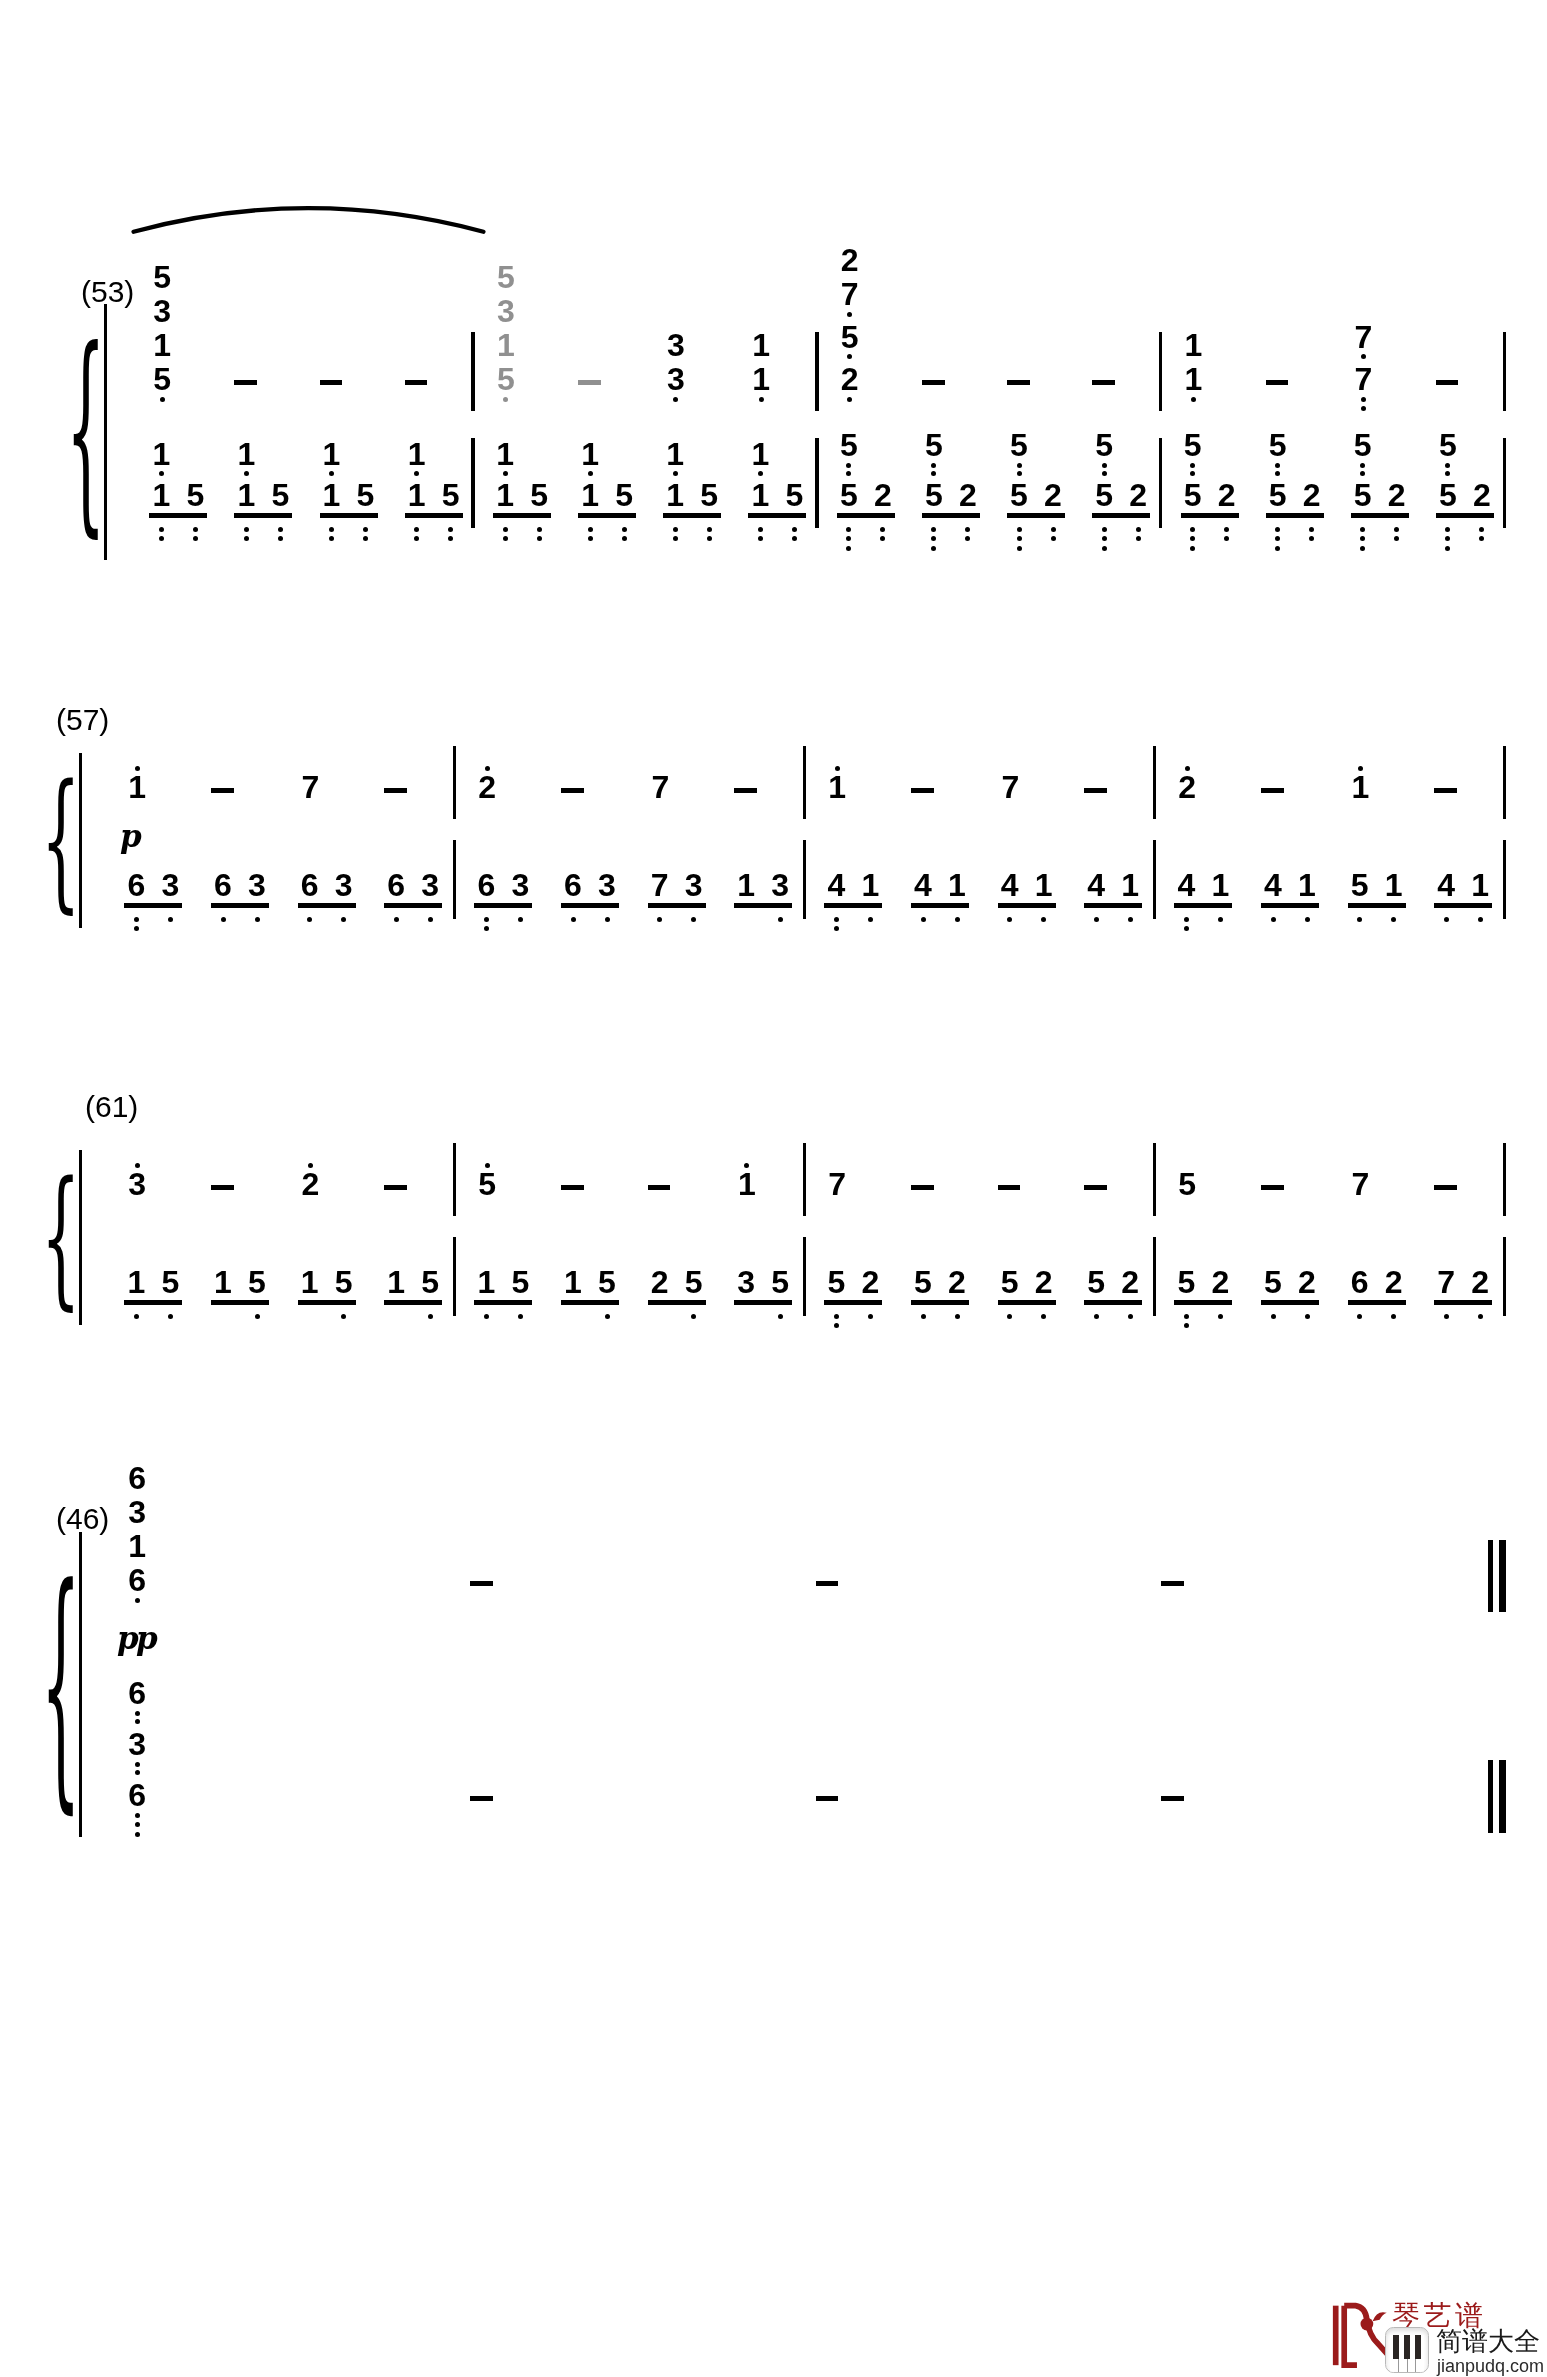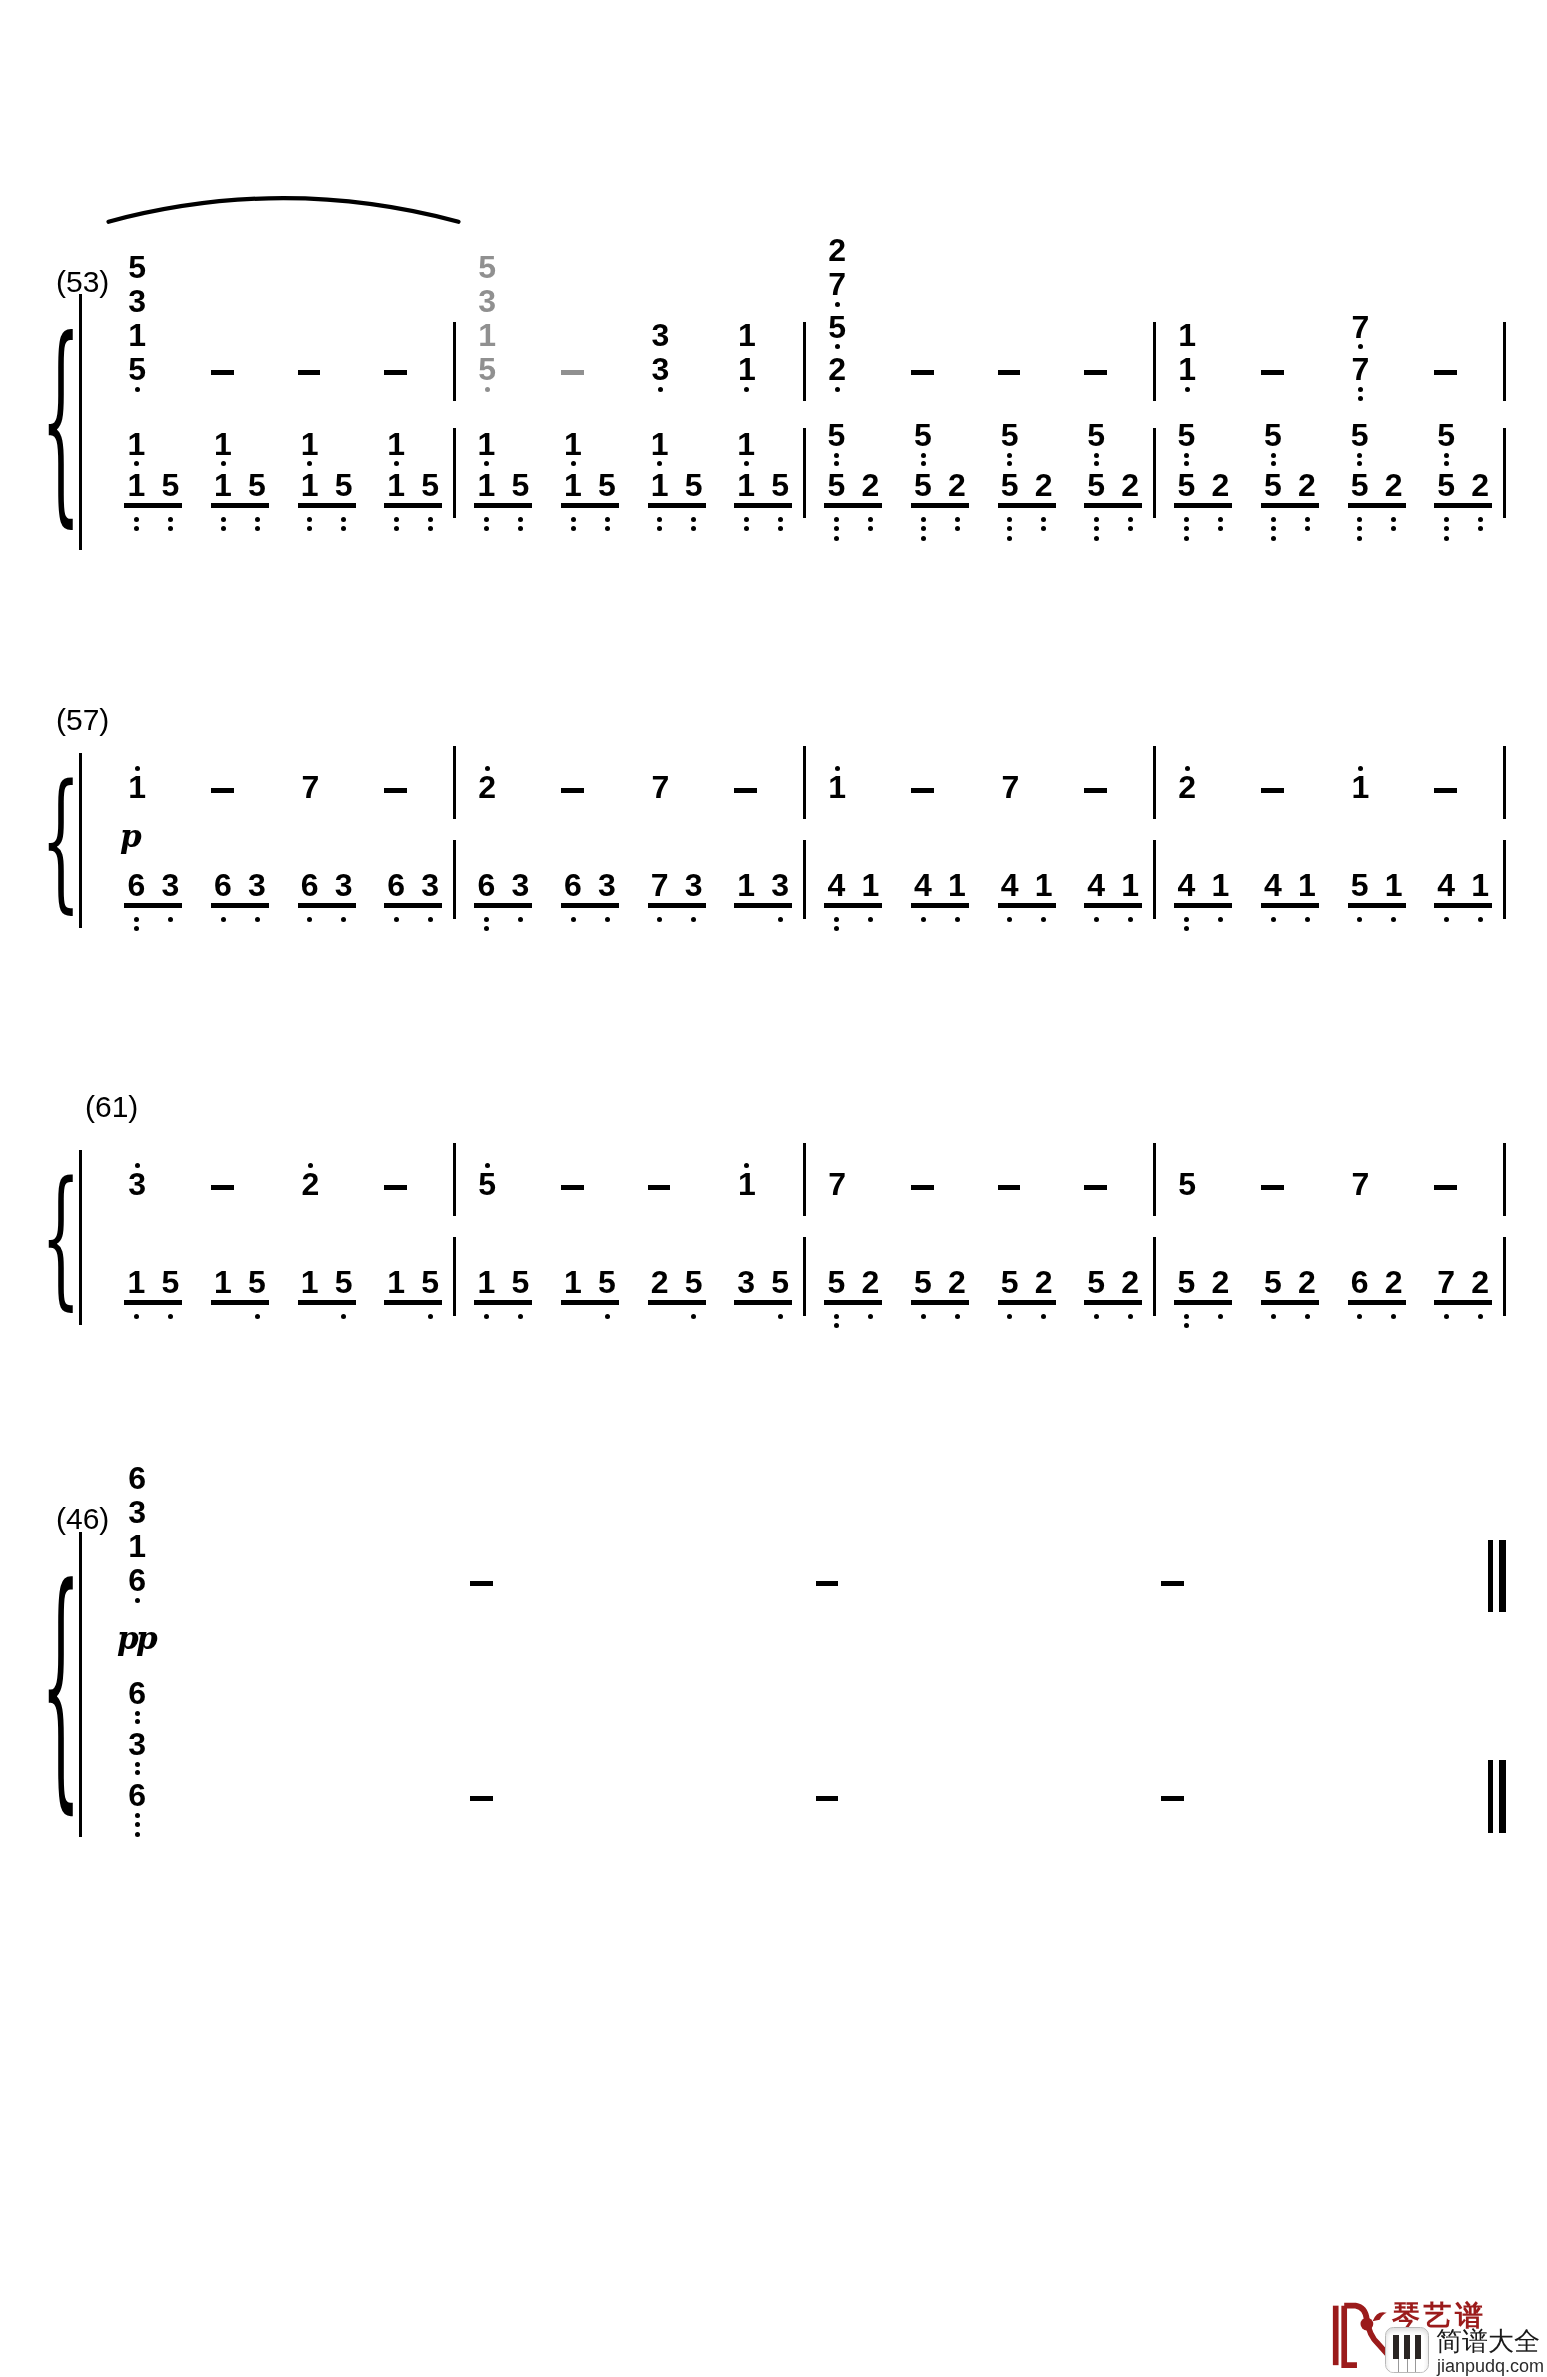--- a/index.html
+++ b/index.html
@@ -1,19 +1,19 @@
 <!DOCTYPE html>
 <html style="font-size:11.3px"><head>
 <meta charset="utf-8">
 <style>
   html,body{margin:0;padding:0;background:#fff;}
   .page{position:relative;width:1547px;height:2377px;background:#fff;overflow:hidden;
         font-family:"Liberation Sans",sans-serif;color:#000;}
   .system{position:absolute;left:0;right:0;}
-  .sys1{top:170px;height:424px;}
+  .sys1{top:180px;height:424px;margin-left:25px;}
   .sys2{top:688px;height:297px;}
   .sys3{top:1085px;height:297px;}
   .sys4{top:1465px;height:438px;}
 
   .syslabel{position:absolute;left:56px;font-size:30px;line-height:1;font-weight:400;}
   .sys1 .syslabel{top:97px;}
   .sys2 .syslabel{top:17px;}
   .sys3 .syslabel{top:7px;margin-left:29px;}
   .sys4 .syslabel{top:39px;}
 
@@ -81,21 +81,21 @@
 
   .dyn{position:absolute;font-family:"DejaVu Serif",serif;font-style:italic;font-weight:bold;
        font-size:31px;line-height:1;letter-spacing:-2.8px;}
   .sys2 .dyn{left:120px;top:133px;}
   .sys4 .dyn{left:117px;top:158px;}
 
   
   .wm{position:absolute;left:1324px;top:2286px;width:223px;height:91px;}
   .wm-logo{position:absolute;left:5.6px;top:14px;}
   .wm-brand{position:absolute;left:68px;top:15.5px;font-size:28px;line-height:1;letter-spacing:3.5px;
-            font-weight:bold;color:#9b1b1b;white-space:nowrap;}
+            font-weight:normal;color:#9b1b1b;white-space:nowrap;}
   .wm-piano{position:absolute;left:61px;top:41px;width:42px;height:44px;background:#fdfdfd;
             border:1.4px solid #b9b9b9;border-radius:8.5px;overflow:hidden;box-shadow:inset 0 2.8px 4.2px #ddd;}
   .wm-keys{position:absolute;left:4.2px;top:7px;right:4.2px;bottom:0;display:flex;}
   .wkey{flex:1;background:#fff;border-left:0.7px solid #999;}
   .wkey:first-child{border-left:none;}
   .bkeys{position:absolute;left:4.2px;top:7px;right:4.2px;height:24px;display:flex;justify-content:space-around;}
   .bkey{width:6.4px;height:100%;background:#2a2523;}
   .wm-site{position:absolute;left:112px;top:42px;font-size:26px;line-height:1;color:#1a1a1a;
            white-space:nowrap;}
   .wm-url{position:absolute;left:113px;top:71px;font-size:18px;line-height:1;color:#2b2b2b;

